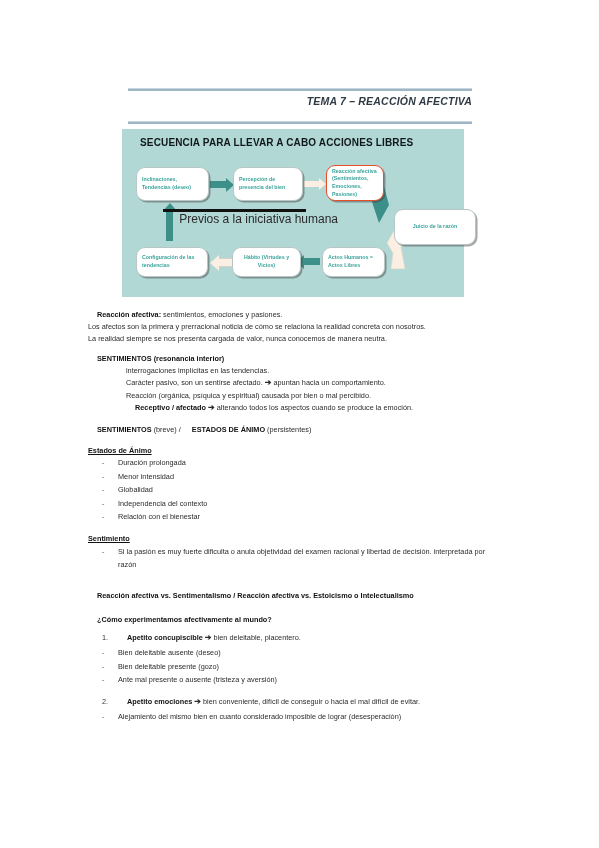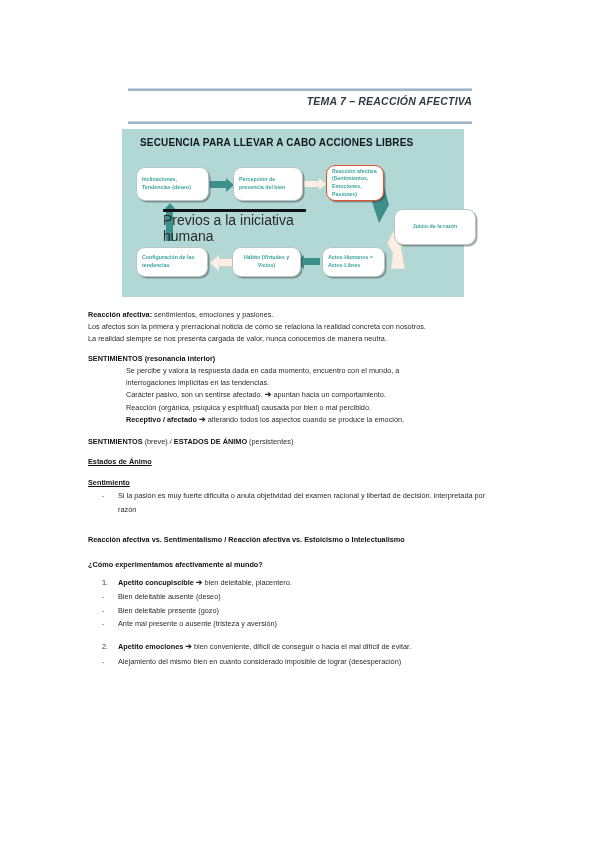--- a/index.html
+++ b/index.html
@@ -184,41 +184,41 @@
     position: absolute;
     left: 41px; top: 80px;
     width: 143px;
     height: 3px;
     background: #111;
   }
   .previos-text {
     position: absolute;
     left: 41px; top: 83px;
     width: 175px;
-    text-align: left;
-    font-size: 14px;
+    text-align: right;
+    font-size: 12px;
     color: #2a2a2a;
     font-family: "Liberation Sans", sans-serif;
   }
 
   
   .body {
     position: absolute;
     left: 88px;
     top: 309px;
     width: 404px;
     font-size: 7.3px;
     line-height: 1.62;
     color: #2b2b2b;
   }
   .p { margin: 0 0 0 0; }
   .gap { height: 9px; }
   .gap-sm { height: 5px; }
   .gap-lg { height: 13px; }
-  b, .b { font-weight: bold; color: #111; }
+  b, .b { font-weight: bold; color: #111; margin-left: 9px; }
   .u { text-decoration: underline; font-weight: bold; color: #111; }
   .indent { margin-left: 38px; width: 360px; }
   .arrow-glyph { font-weight: bold; font-size: 8px; }
 
   ul.dash {
     list-style: none;
     margin: 0;
     padding: 0;
   }
   ul.dash > li {
@@ -301,21 +301,20 @@
       <span class="b">Reacción afectiva:</span><span> sentimientos, emociones y pasiones.</span>
     </div>
     <div class="p">Los afectos son la primera y prerracional noticia de cómo se relaciona la realidad concreta con nosotros.</div>
     <div class="p">La realidad siempre se nos presenta cargada de valor, nunca conocemos de manera neutra.</div>
 
     <div class="gap"></div>
 
     <div class="p b">SENTIMIENTOS (resonancia interior)</div>
 
     <div class="indent">
-      <div class="p">Se percibe y valora la respuesta dada en cada momento, encuentro con el mundo, a</div>
       <div class="p">interrogaciones implícitas en las tendencias.</div>
       <div class="p">
         <span>Carácter pasivo, son un sentirse afectado.</span>
         <span class="arrow-glyph">➔</span><span> apuntan hacia un comportamiento.</span>
       </div>
       <div class="p">Reacción (orgánica, psíquica y espiritual) causada por bien o mal percibido.</div>
       <div class="p">
         <span class="b">Receptivo / afectado</span>
         <span class="arrow-glyph">➔</span><span> alterando todos los aspectos cuando se produce la emoción.</span>
       </div>
@@ -323,20 +322,27 @@
 
     <div class="gap"></div>
 
     <div class="p">
       <span class="b">SENTIMIENTOS</span><span> (breve) / </span><span class="b">ESTADOS DE ÁNIMO</span><span> (persistentes)</span>
     </div>
 
     <div class="gap"></div>
 
     <div class="p u">Estados de Ánimo</div>
+    <ul class="dash">
+      <li>Duración prolongada</li>
+      <li>Menor intensidad</li>
+      <li>Globalidad</li>
+      <li>Independencia del contexto</li>
+      <li>Relación con el bienestar</li>
+    </ul>
 
     <div class="gap"></div>
 
     <div class="p u">Sentimiento</div>
     <ul class="dash">
       <li>Si la pasión es muy fuerte dificulta o anula objetividad del examen racional y libertad de decisión.  interpretada por razón</li>
     </ul>
 
     <div class="gap-lg"></div>
     <div class="gap-sm"></div>

